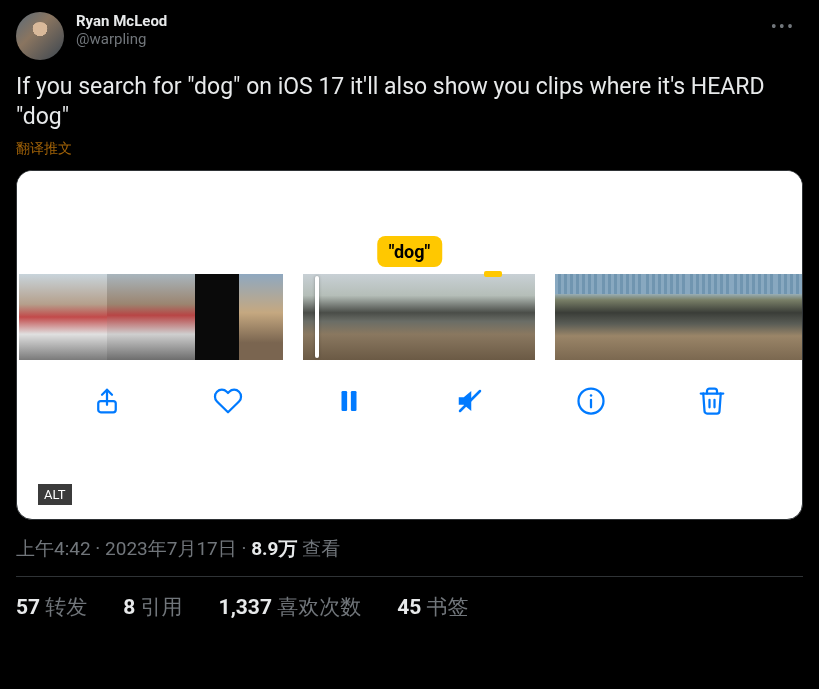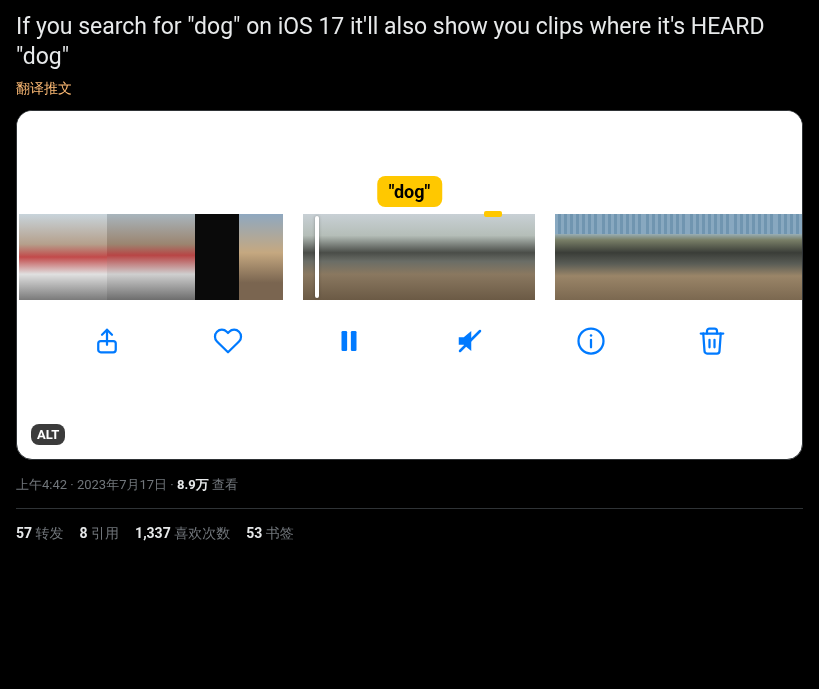--- a/index.html
+++ b/index.html
@@ -55,21 +55,21 @@
     letter-spacing: 2px;
   }
   .tweet-text {
     font-size: 23px;
     line-height: 30px;
     color: #e7e9ea;
     margin-bottom: 6px;
     font-weight: 400;
   }
   .translate-link {
-    color: #fdba74;
+    color: #a16207;
     font-size: 14px;
     cursor: pointer;
     display: inline-block;
     margin-bottom: 12px;
   }
   .media-card {
     background: #fff;
     border-radius: 16px;
     overflow: hidden;
     position: relative;
@@ -183,52 +183,60 @@
     width: 32px;
     height: 32px;
     display: flex;
     align-items: center;
     justify-content: center;
   }
   .tb-icon svg { width: 30px; height: 30px; }
   .alt-badge {
     position: absolute;
     bottom: 14px;
-    left: 14px;
+    left: 21px;
     background: rgba(0,0,0,0.77);
     color: #fff;
     font-size: 13px;
-    font-weight: 700;
+    font-weight: 400;
     padding: 3px 6px;
-    border-radius: 8px;
+    border-radius: 0;
     cursor: pointer;
   }
   .meta-line {
     color: #71767b;
-    font-size: 13px;
+    font-size: 19px;
     margin-top: 16px;
     padding-bottom: 14px;
     border-bottom: 1px solid #2f3336;
   }
   .meta-line .bold { color: #e7e9ea; font-weight: 700; }
   .stats-line {
     display: flex;
-    gap: 16px;
-    font-size: 14px;
+    gap: 36px;
+    font-size: 21px;
     color: #71767b;
     padding: 16px 0;
   }
   .stats-line .num { color: #e7e9ea; font-weight: 700; }
   .stats-item { cursor: pointer; }
 </style>
 </head>
 <body>
 
 <div class="tweet">
 
+  <div class="header">
+    <div class="avatar"></div>
+    <div class="user-info">
+      <div class="display-name">Ryan McLeod</div>
+      <div class="handle">@warpling</div>
+    </div>
+    <div class="more-btn">•••</div>
+  </div>
 
   <div class="tweet-text">If you search for "dog" on iOS 17 it'll also show you clips where it's HEARD "dog"</div>
 
   <a class="translate-link">翻译推文</a>
 
   <div class="media-card">
     <div class="media-top">
       <span class="dog-label">"dog"</span>
     </div>
     <div class="yellow-marker"></div>
@@ -320,18 +328,18 @@
     </span>
     <span class="stats-item">
       <span class="num">8</span>
       <span>引用</span>
     </span>
     <span class="stats-item">
       <span class="num">1,337</span>
       <span>喜欢次数</span>
     </span>
     <span class="stats-item">
-      <span class="num">53</span>
+      <span class="num">45</span>
       <span>书签</span>
     </span>
   </div>
 
 </div>
 
 </body></html>

